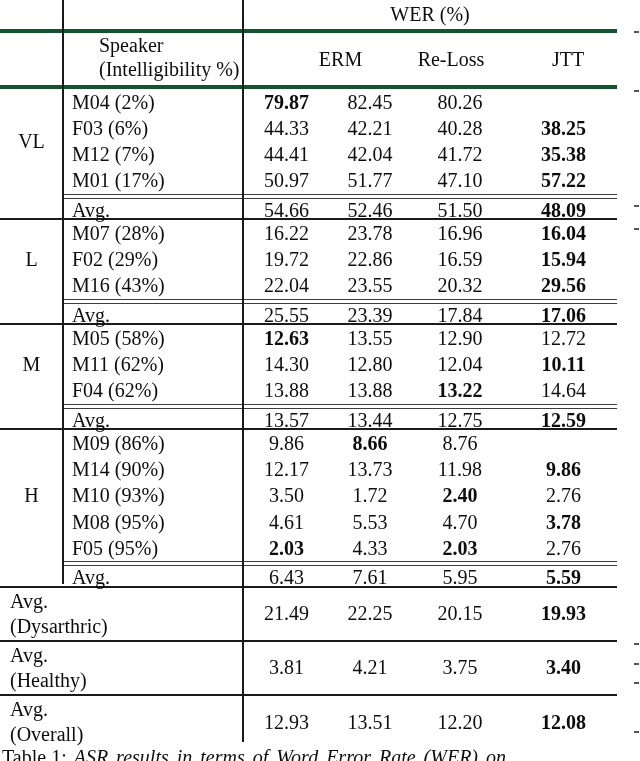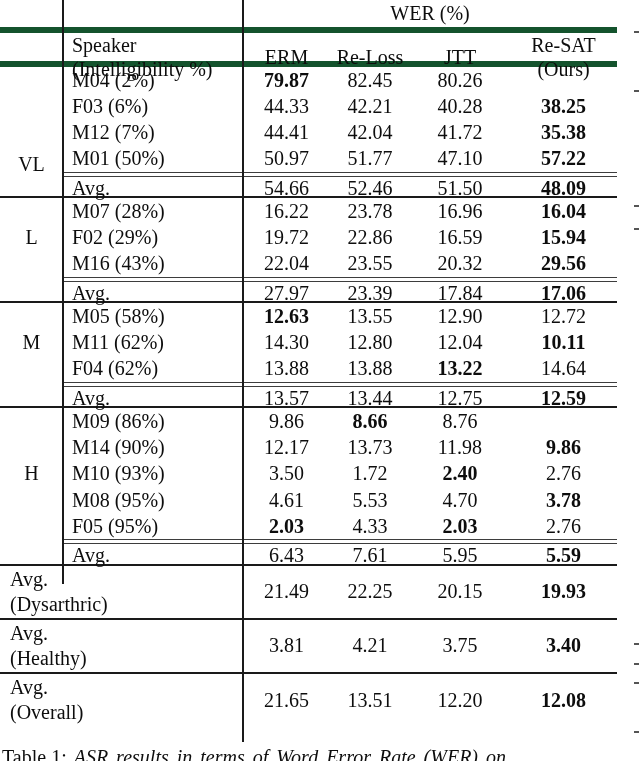--- a/index.html
+++ b/index.html
@@ -20,23 +20,23 @@
   }
   .cell {
     display: flex;
     align-items: center;
     justify-content: center;
     font-size: 20px;
     white-space: nowrap;
   }
   .cell.speaker { justify-content: flex-start; padding-left: 9px; }
   .bold { font-weight: bold; }
-  .hline2 { border-bottom: 6px solid #14532d; }
+  .hline2 { border-bottom: 4px solid #14532d; }
   .wer-row { height: 33px; }
-  .header-row { height: 34px; }
+  .header-row { height: 56px; gap: 27px; }
   .two-line { display: flex; flex-direction: column; align-items: center; justify-content: center; line-height: 24px; }
   .two-line.left { align-items: flex-start; }
   .section { position: relative; width: 617px; border-bottom: 2px solid #1a1a1a; }
   .data-row { height: 26.2px; }
   .avg-row { height: 19.5px; }
   .cline {
     margin-left: 63px;
     width: 554px;
     height: 5px;
     box-sizing: border-box;
@@ -98,21 +98,21 @@
     <div class="cell">Re-Loss</div>
     <div class="cell">JTT</div>
     <div class="cell two-line">
       <span>Re-SAT</span>
       <span>(Ours)</span>
     </div>
   </div>
 
   <div>
       <div class="section">
-        <div class="group-label" style="height: 104.8px; margin-top: 45px;">VL</div>
+        <div class="group-label" style="height: 104.8px;">VL</div>
         <div class="row data-row">
           <div class="cell"></div>
           <div class="cell speaker">M04 (2%)</div>
           <div class="cell bold">79.87</div>
           <div class="cell">82.45</div>
           <div class="cell">80.26</div>
         </div>
         <div class="row data-row">
           <div class="cell"></div>
           <div class="cell speaker">F03 (6%)</div>
@@ -124,21 +124,21 @@
         <div class="row data-row">
           <div class="cell"></div>
           <div class="cell speaker">M12 (7%)</div>
           <div class="cell">44.41</div>
           <div class="cell">42.04</div>
           <div class="cell">41.72</div>
           <div class="cell bold">35.38</div>
         </div>
         <div class="row data-row">
           <div class="cell"></div>
-          <div class="cell speaker">M01 (50%)</div>
+          <div class="cell speaker">M01 (17%)</div>
           <div class="cell">50.97</div>
           <div class="cell">51.77</div>
           <div class="cell">47.10</div>
           <div class="cell bold">57.22</div>
         </div>
         <div class="cline"></div>
         <div class="row avg-row">
           <div class="cell"></div>
           <div class="cell speaker">Avg.</div>
           <div class="cell">54.66</div>
@@ -170,21 +170,21 @@
           <div class="cell speaker">M16 (43%)</div>
           <div class="cell">22.04</div>
           <div class="cell">23.55</div>
           <div class="cell">20.32</div>
           <div class="cell bold">29.56</div>
         </div>
         <div class="cline"></div>
         <div class="row avg-row">
           <div class="cell"></div>
           <div class="cell speaker">Avg.</div>
-          <div class="cell">27.97</div>
+          <div class="cell">25.55</div>
           <div class="cell">23.39</div>
           <div class="cell">17.84</div>
           <div class="cell bold">17.06</div>
         </div>
       </div>
       <div class="section">
         <div class="group-label" style="height: 78.6px;">M</div>
         <div class="row data-row">
           <div class="cell"></div>
           <div class="cell speaker">M05 (58%)</div>
@@ -290,21 +290,21 @@
         <div class="cell">3.81</div>
         <div class="cell">4.21</div>
         <div class="cell">3.75</div>
         <div class="cell bold">3.40</div>
       </div>
       <div class="row summary-row">
         <div class="sum-label">
           <div>Avg.</div>
           <div>(Overall)</div>
         </div>
-        <div class="cell">21.65</div>
+        <div class="cell">12.93</div>
         <div class="cell">13.51</div>
         <div class="cell">12.20</div>
         <div class="cell bold">12.08</div>
       </div>
     </div>
 
   <div class="caption">
     <span>Table 1:</span><span class="ital">ASR results in terms of Word Error Rate (WER) on</span>
   </div>
 

